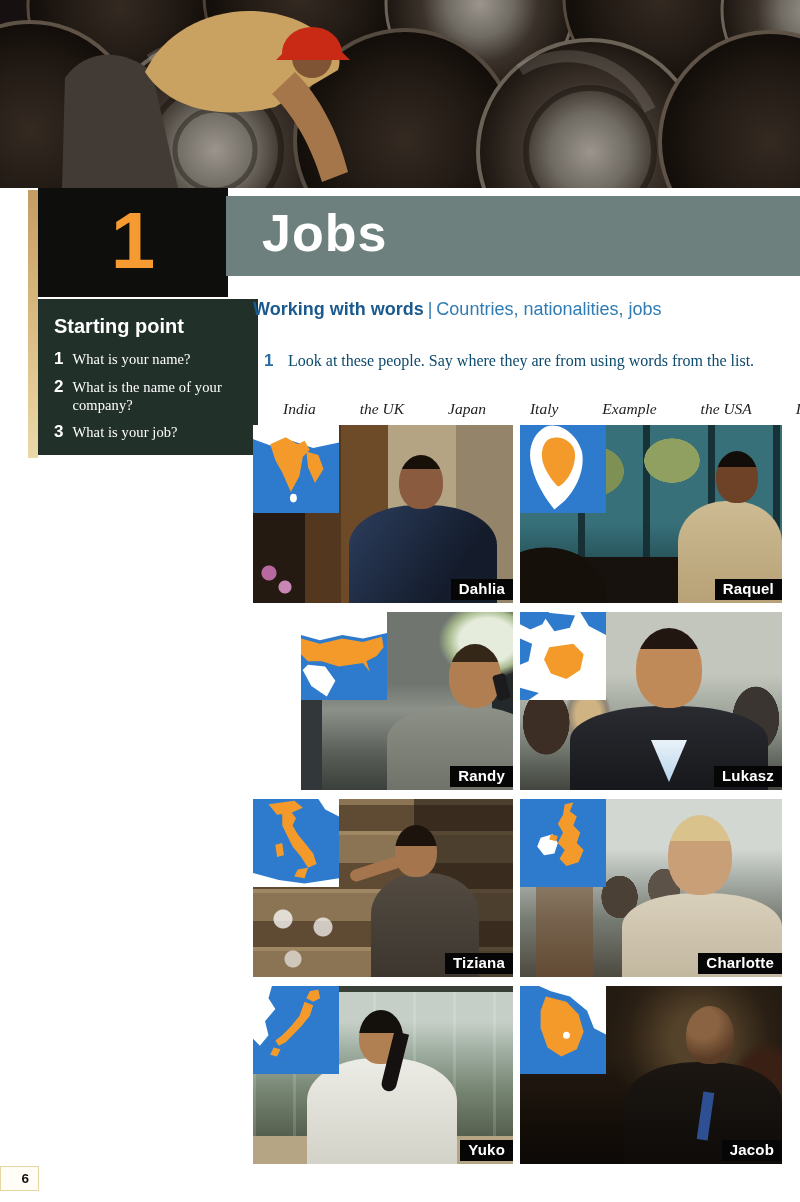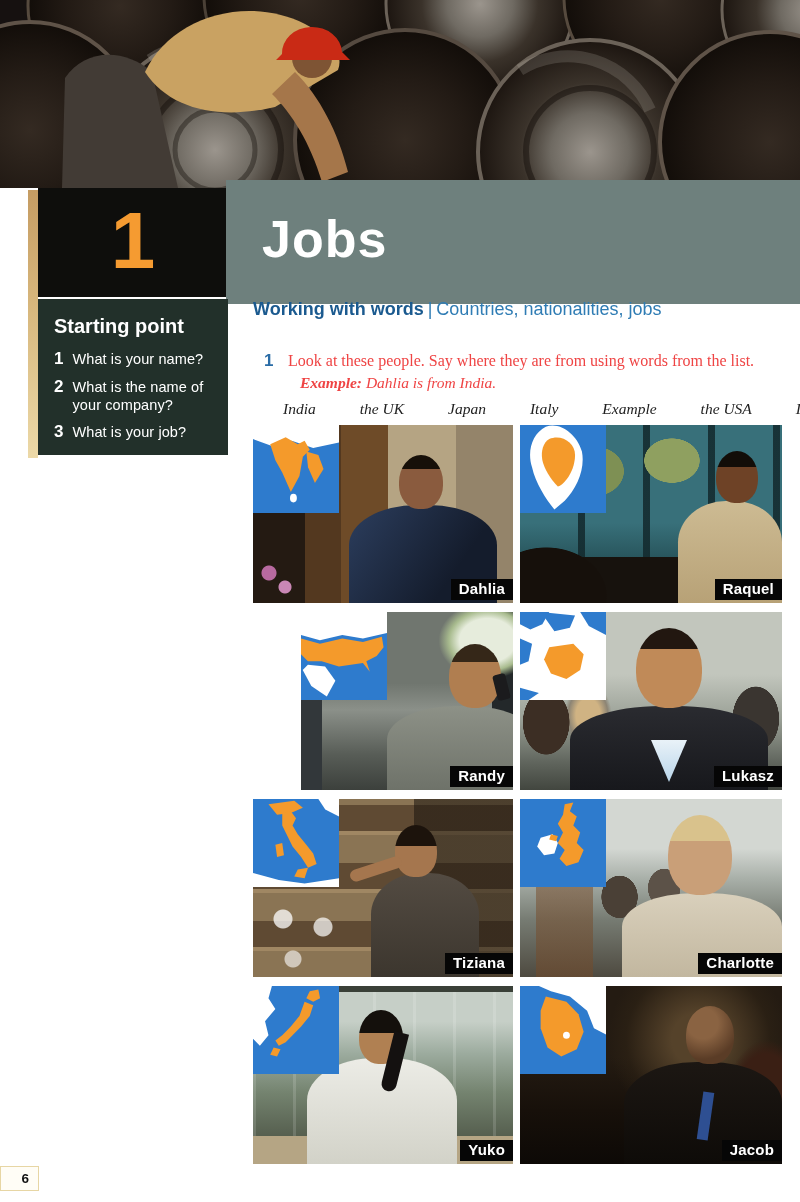--- a/index.html
+++ b/index.html
@@ -9,42 +9,42 @@
   
   .hero { position:absolute; left:0; top:0; width:800px; height:188px; background:#161110; overflow:hidden; }
   .hero svg { display:block; }
 
   
   .stripe { position:absolute; left:28px; top:190px; width:10px; height:268px;
             background:linear-gradient(180deg,#c59c63 0%,#d8b87e 45%,#ecd9a8 100%); }
   .unit-box { position:absolute; left:38px; top:188px; width:190px; height:109px; background:#0e0e0c;
               display:flex; align-items:center; justify-content:center; }
   .unit-num { color:#f59b31; font-weight:bold; font-size:80px; line-height:1; padding-bottom:4px; }
-  .title-bar { position:absolute; left:226px; top:180px; width:574px; height:124px; background:#6e807d;
+  .title-bar { position:absolute; left:226px; top:196px; width:574px; height:80px; background:#6e807d;
                display:flex; align-items:center; }
   .unit-title { color:#ffffff; font-weight:bold; font-size:52px; letter-spacing:1px; padding-left:36px; padding-bottom:6px; }
 
   
-  .sp-panel { position:absolute; left:38px; top:299px; width:190px; height:156px; background:#22302a;
+  .sp-panel { position:absolute; left:38px; top:299px; width:220px; height:156px; background:#22302a;
               color:#fff; padding:16px 10px 0 16px; }
   .sp-title { font-weight:bold; font-size:20px; margin-bottom:12px; }
   .sp-item { display:flex; gap:9px; margin-bottom:9px; }
   .sp-num { font-weight:bold; font-size:17px; line-height:1.1; }
-  .sp-text { font-family:Liberation Sans, sans-serif; font-size:14.5px; line-height:1.25; letter-spacing:.1px; }
+  .sp-text { font-family:Liberation Serif, serif; font-size:14.5px; line-height:1.25; letter-spacing:.1px; }
 
   
   .www { position:absolute; left:253px; top:299px; font-size:18px; white-space:nowrap; }
   .www .b { font-weight:bold; color:#1b5a8f; }
   .www .sep { color:#2f7cb4; font-weight:normal; padding:0 4px; }
   .www .rest { color:#2f7cb4; font-weight:normal; }
 
   
   .ex { position:absolute; left:264px; top:351px; width:520px; display:flex; gap:10px; }
   .ex-num { color:#2a6ca6; font-weight:bold; font-size:17px; width:14px; }
-  .ex-body { font-family:"Liberation Serif", serif; font-size:16px; color:#ef4444; }
+  .ex-body { font-family:"Liberation Serif", serif; font-size:16px; color:#0c4a6e; }
   .ex-instr { line-height:1.25; }
   .ex-example { font-style:italic; font-size:15.5px; margin:3px 0 0 12px; }
   .ex-example .exlabel { font-weight:bold; }
   .words { position:absolute; left:283px; top:400px; width:470px; display:flex; gap:44px;
            font-family:"Liberation Serif", serif; font-style:italic; font-size:15.5px; color:#222;
            white-space:nowrap; }
 
   
   .grid { position:absolute; left:253px; top:425px; width:529px; display:grid;
           grid-template-columns:260px 262px; column-gap:7px; row-gap:9px; grid-auto-rows:178px; }
@@ -217,24 +217,20 @@
 </div>
 
 <div class="www">
   <span class="b">Working with words</span><span class="sep">|</span><span class="rest">Countries, nationalities, jobs</span>
 </div>
 
 <div class="ex">
   <span class="ex-num">1</span>
   <div class="ex-body">
     <div class="ex-instr">Look at these people. Say where they are from using words from the list.</div>
-    <div class="ex-example">
-      <span class="exlabel">Example:</span>
-      <span>Dahlia is from India.</span>
-    </div>
   </div>
 </div>
 
 <div class="words">
   <span>India</span>
   <span>the UK</span>
   <span>Japan</span>
   <span>Italy</span>
   <span>Example</span>
   <span>the USA</span>

